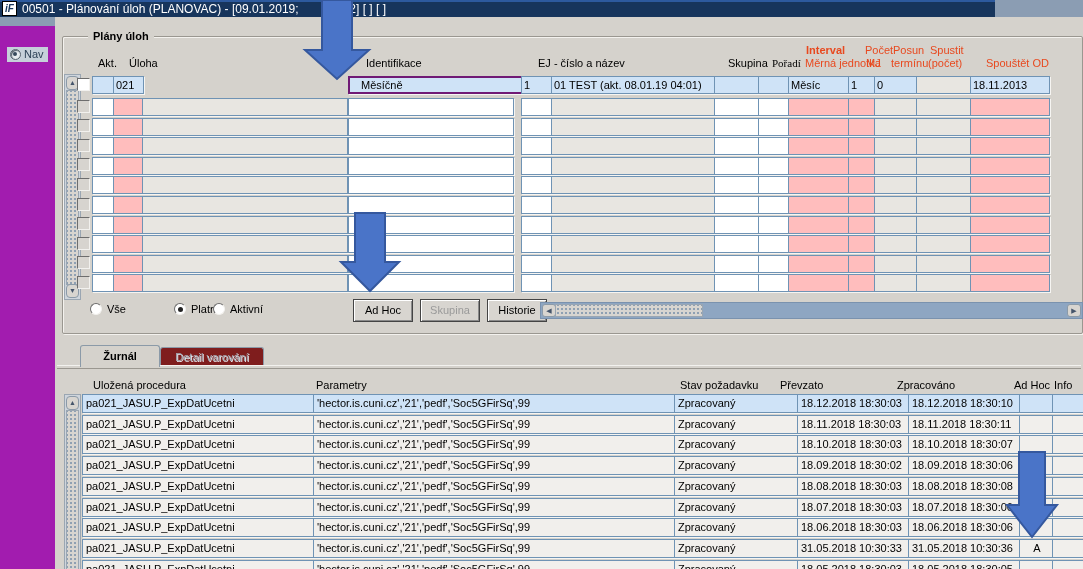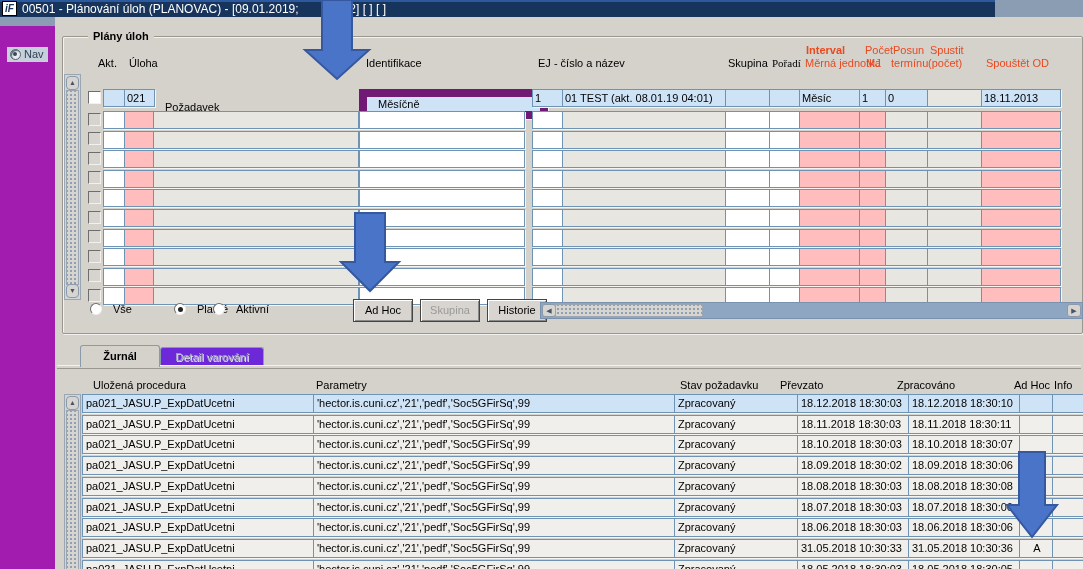--- a/index.html
+++ b/index.html
@@ -23,29 +23,29 @@
   .nav-dot:after{content:"";position:absolute;left:2px;top:2px;width:4px;height:4px;border-radius:50%;background:#37495c;}
   
   .content{position:absolute;left:55px;top:17px;width:1028px;height:552px;background:#d5d2cc;}
   .groupbox{position:absolute;left:62px;top:36px;width:1019px;height:296px;
     border:1px solid #9a9790;border-radius:2px;box-shadow:inset 1px 1px 0 #f4f2ee, 1px 1px 0 #f4f2ee;}
   .group-label{position:absolute;left:88px;top:30px;background:#d5d2cc;padding:0 5px;font-weight:bold;}
   .hdr{position:absolute;white-space:nowrap;color:#000;}
   .hdr.red{color:#e8491f;}
   .hdr.b{font-weight:bold;}
   
-  .trow{position:absolute;left:83px;width:976px;height:18px;margin-top:13px;}
+  .trow{position:absolute;left:72px;width:976px;height:18px;}
   .trow .cell{position:absolute;top:0;height:16px;border:1px solid #6f93b4;
     background:#e8e6e1;line-height:16px;padding:0 2px;white-space:nowrap;overflow:hidden;
     box-shadow:1px 1px 0 #f6f5f2;}
   .row1 .cell{background:#cfe3f7;}
   .cell.white{background:#fff;}
   .cell.pink{background:#ffbdbd;}
   .cell.gray{background:#e8e6e1;}
-  .cell.focus{border:8px solid #701a75;height:14px;line-height:14px;padding-left:11px;}
+  .cell.focus{border:2px solid #701a75;height:14px;line-height:14px;padding-left:11px;}
   .c-chk{left:2px;width:14px;border:none!important;background:transparent!important;box-shadow:none!important;display:flex;align-items:center;justify-content:center;}
   .cb{width:11px;height:11px;background:#d7d4cf;border:1px solid;border-color:#6d6d6d #f2f1ee #f2f1ee #6d6d6d;}
   .row1 .cb{background:#fff;}
   .c-ind{left:20px;width:17px;}
   .c-ulo{left:41px;width:25px;}
   .c-poz{left:70px;width:200px;}
   .c-ide{left:276px;width:160px;}
   .c-ejc{left:449px;width:27px;}
   .c-ejn{left:479px;width:158px;}
   .c-sku{left:642px;width:40px;}
@@ -60,32 +60,32 @@
   .sb-btn{position:absolute;left:1px;width:11px;height:12px;background:#d8d5d0;
     border:1px solid #8b9aa8;border-radius:4px;font-size:7px;line-height:12px;text-align:center;color:#44546a;}
   .sb-thumb{position:absolute;left:1px;width:11px;background:#d8d5d0;border:1px solid #9aa6b2;
     background-image:radial-gradient(#8fa0b2 1px,transparent 1.2px);background-size:4px 4px;background-position:2px 2px;}
   .hscroll{position:absolute;left:540px;top:302px;width:541px;height:15px;background:#8ea6c2;border:1px solid #7a92ae;}
   .hs-btn{position:absolute;top:1px;width:12px;height:11px;background:#d8d5d0;border:1px solid #8b9aa8;
     border-radius:3px;font-size:7px;line-height:11px;text-align:center;color:#44546a;}
   .hs-thumb{position:absolute;left:14px;top:1px;width:146px;height:11px;background:#d8d5d0;border:1px solid #9aa6b2;
     background-image:radial-gradient(#8fa0b2 1px,transparent 1.2px);background-size:4px 4px;background-position:40px 2px;}
   
-  .radio{position:absolute;top:303px;display:flex;align-items:center;gap:11px;cursor:pointer;}
+  .radio{position:absolute;top:303px;display:flex;align-items:center;gap:5px;cursor:pointer;}
   .rdot{width:10px;height:10px;border-radius:50%;background:#fff;border:1px solid;border-color:#6d6d6d #f2f1ee #f2f1ee #6d6d6d;position:relative;}
   .radio.on .rdot:after{content:"";position:absolute;left:2.5px;top:2.5px;width:5px;height:5px;border-radius:50%;background:#222;}
   .btn{position:absolute;top:299px;width:58px;height:21px;background:#d8d5d0;
     border:1px solid #444;box-shadow:inset 1px 1px 0 #fff, inset -1px -1px 0 #8a8a8a;
     text-align:center;line-height:20px;cursor:pointer;}
   .btn.disabled{color:#9a9a9a;cursor:default;}
   
   .tab{position:absolute;height:21px;line-height:20px;text-align:center;
     border:1px solid #8b9aa8;border-bottom:none;border-radius:3px 3px 0 0;cursor:pointer;}
   .tab.active{left:80px;top:345px;width:78px;background:#d5d2cc;font-weight:bold;z-index:2;}
-  .tab.inactive{left:160px;top:347px;width:102px;background:#6d28d9;color:#a5afba;
+  .tab.inactive{left:160px;top:347px;width:102px;background:#7f1d1d;color:#a5afba;
     text-shadow:1px 1px 0 #e8eaee;height:19px;line-height:18px;}
   .tabline{position:absolute;left:57px;top:365px;width:1024px;height:2px;
     background:#d5d2cc;border-top:1px solid #f2f1ee;box-shadow:0 1px 0 #9a9790;z-index:1;}
   .jrow{position:absolute;left:82px;width:1000px;height:19px;}
   .jrow .cell{position:absolute;top:0;height:17px;border:1px solid #6f93b4;background:#f1efec;
     line-height:17px;padding:0 3px;white-space:nowrap;overflow:hidden;box-shadow:1px 1px 0 #f6f5f2;}
   .jrow.sel .cell{background:#cfe3f7;}
   .j-proc{left:0;width:226px;}
   .j-par{left:231px;width:355px;}
   .j-stav{left:592px;width:117px;}

